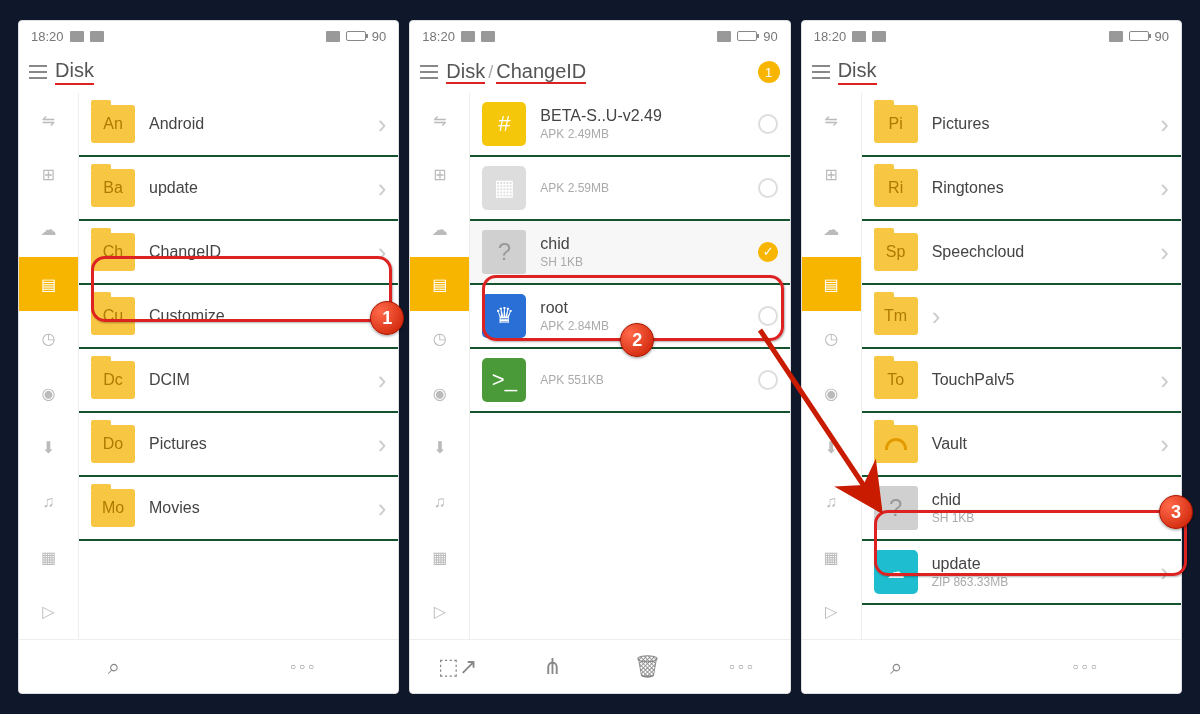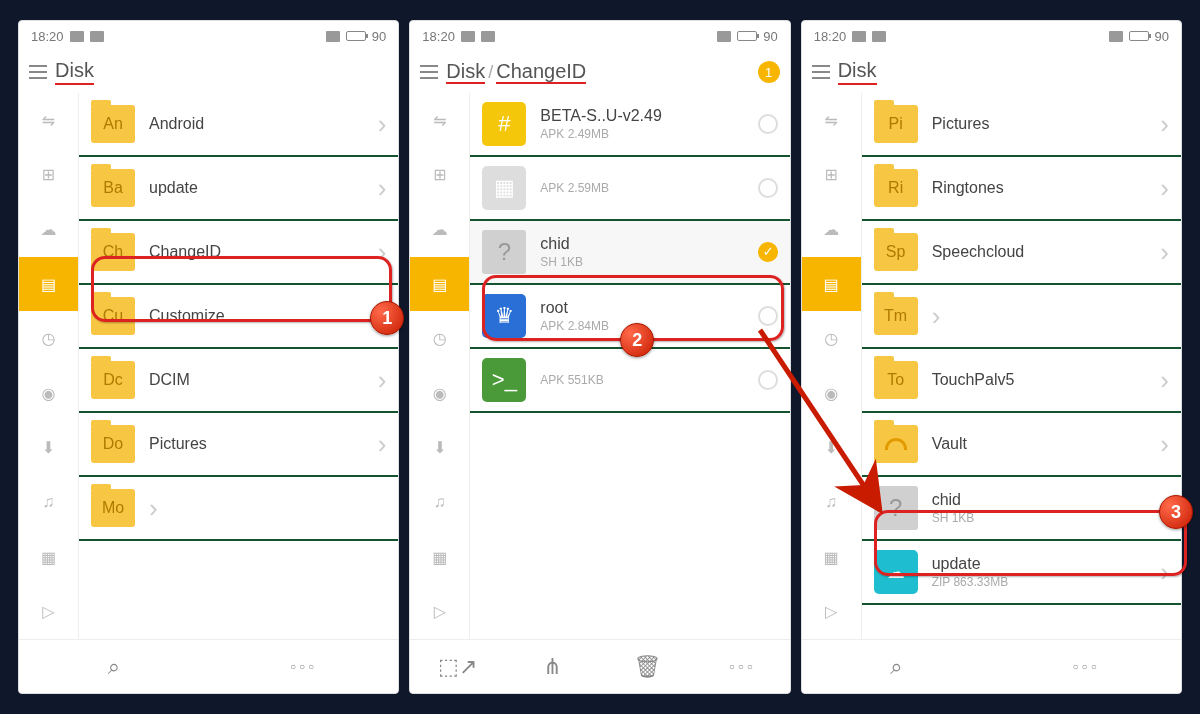--- a/index.html
+++ b/index.html
@@ -136,20 +136,23 @@
             </div>
     <div class="file-labels">
               <span class="file-name">Pictures</span>
             </div>
     <span class="chevron">›</span>
   </div>
           <div class="file-row">
     <div class="folder-ico">
               <span>Mo</span>
             </div>
+    <div class="file-labels">
+              <span class="file-name">Movies</span>
+            </div>
     <span class="chevron">›</span>
   </div>
         </div>
     </div>
     <div class="bottombar">
       <span class="bb-ico">⌕</span>
       <span class="bb-ico" style="font-size:10px;letter-spacing:3px">○○○</span>
     </div>
     <div class="highlight" style="top:235px; left:72px; right:6px; height:66px;"></div>
     <div class="callout" style="top:280px; right:-6px;">1</div>

